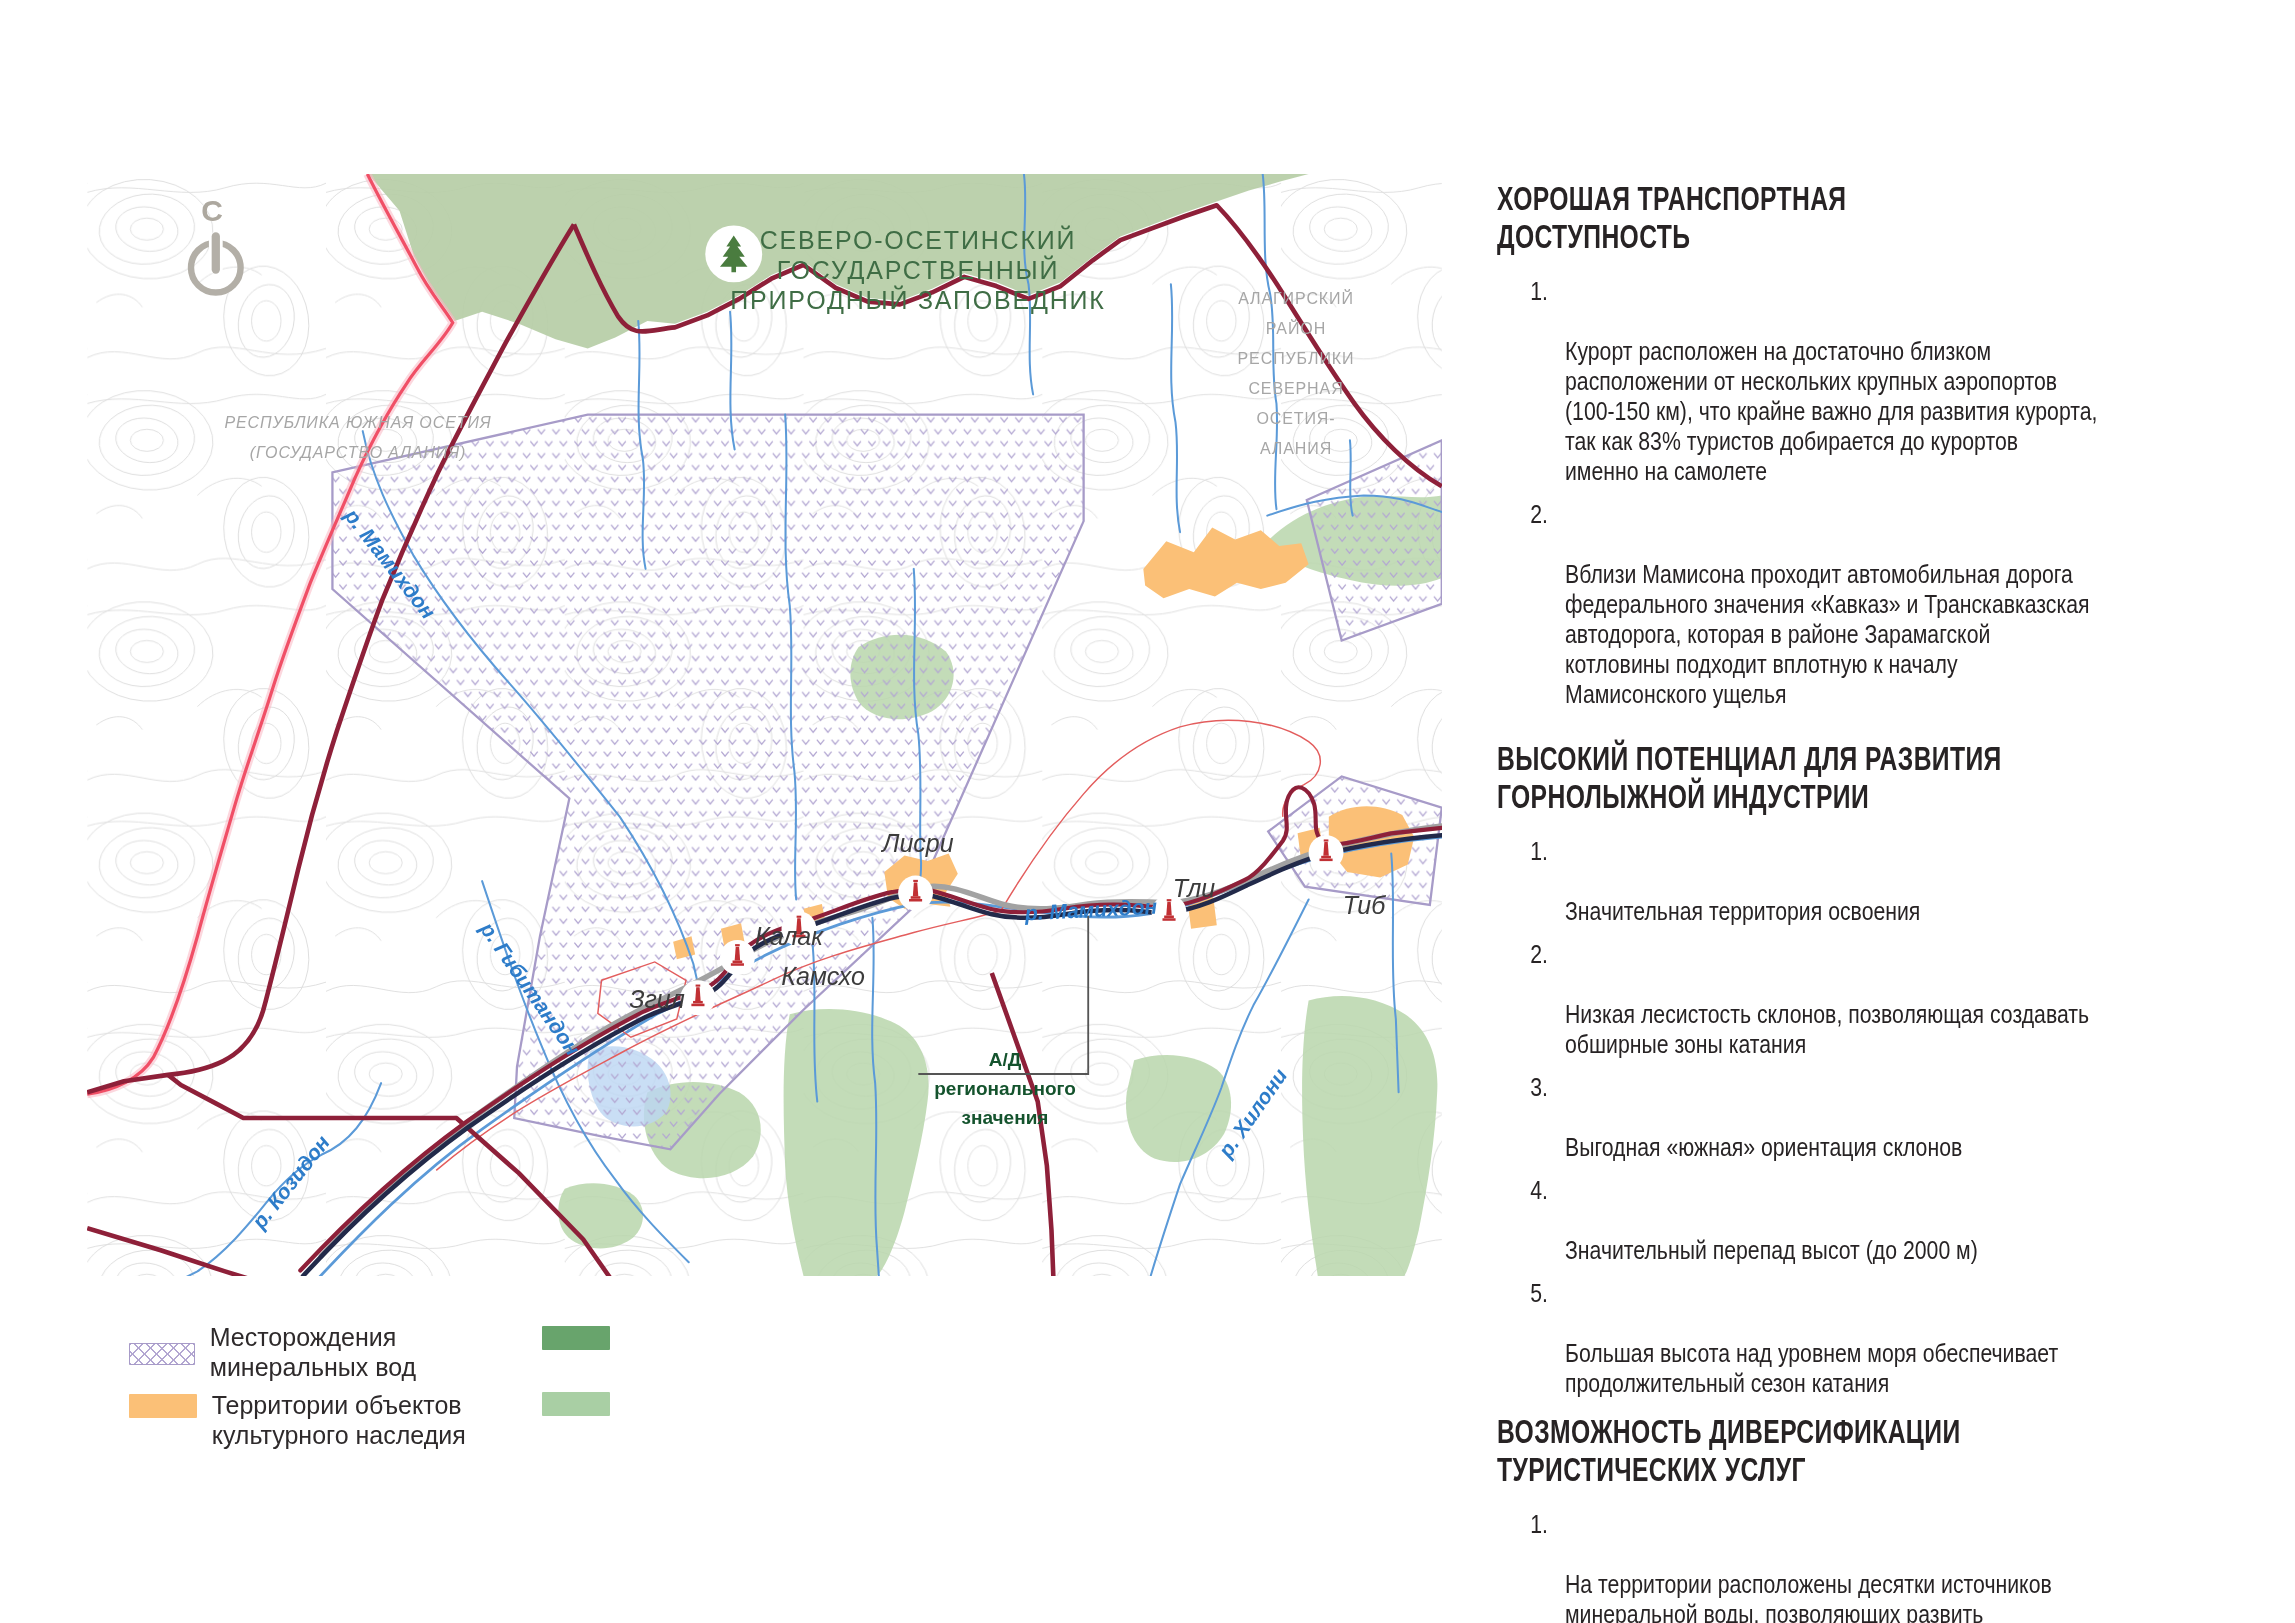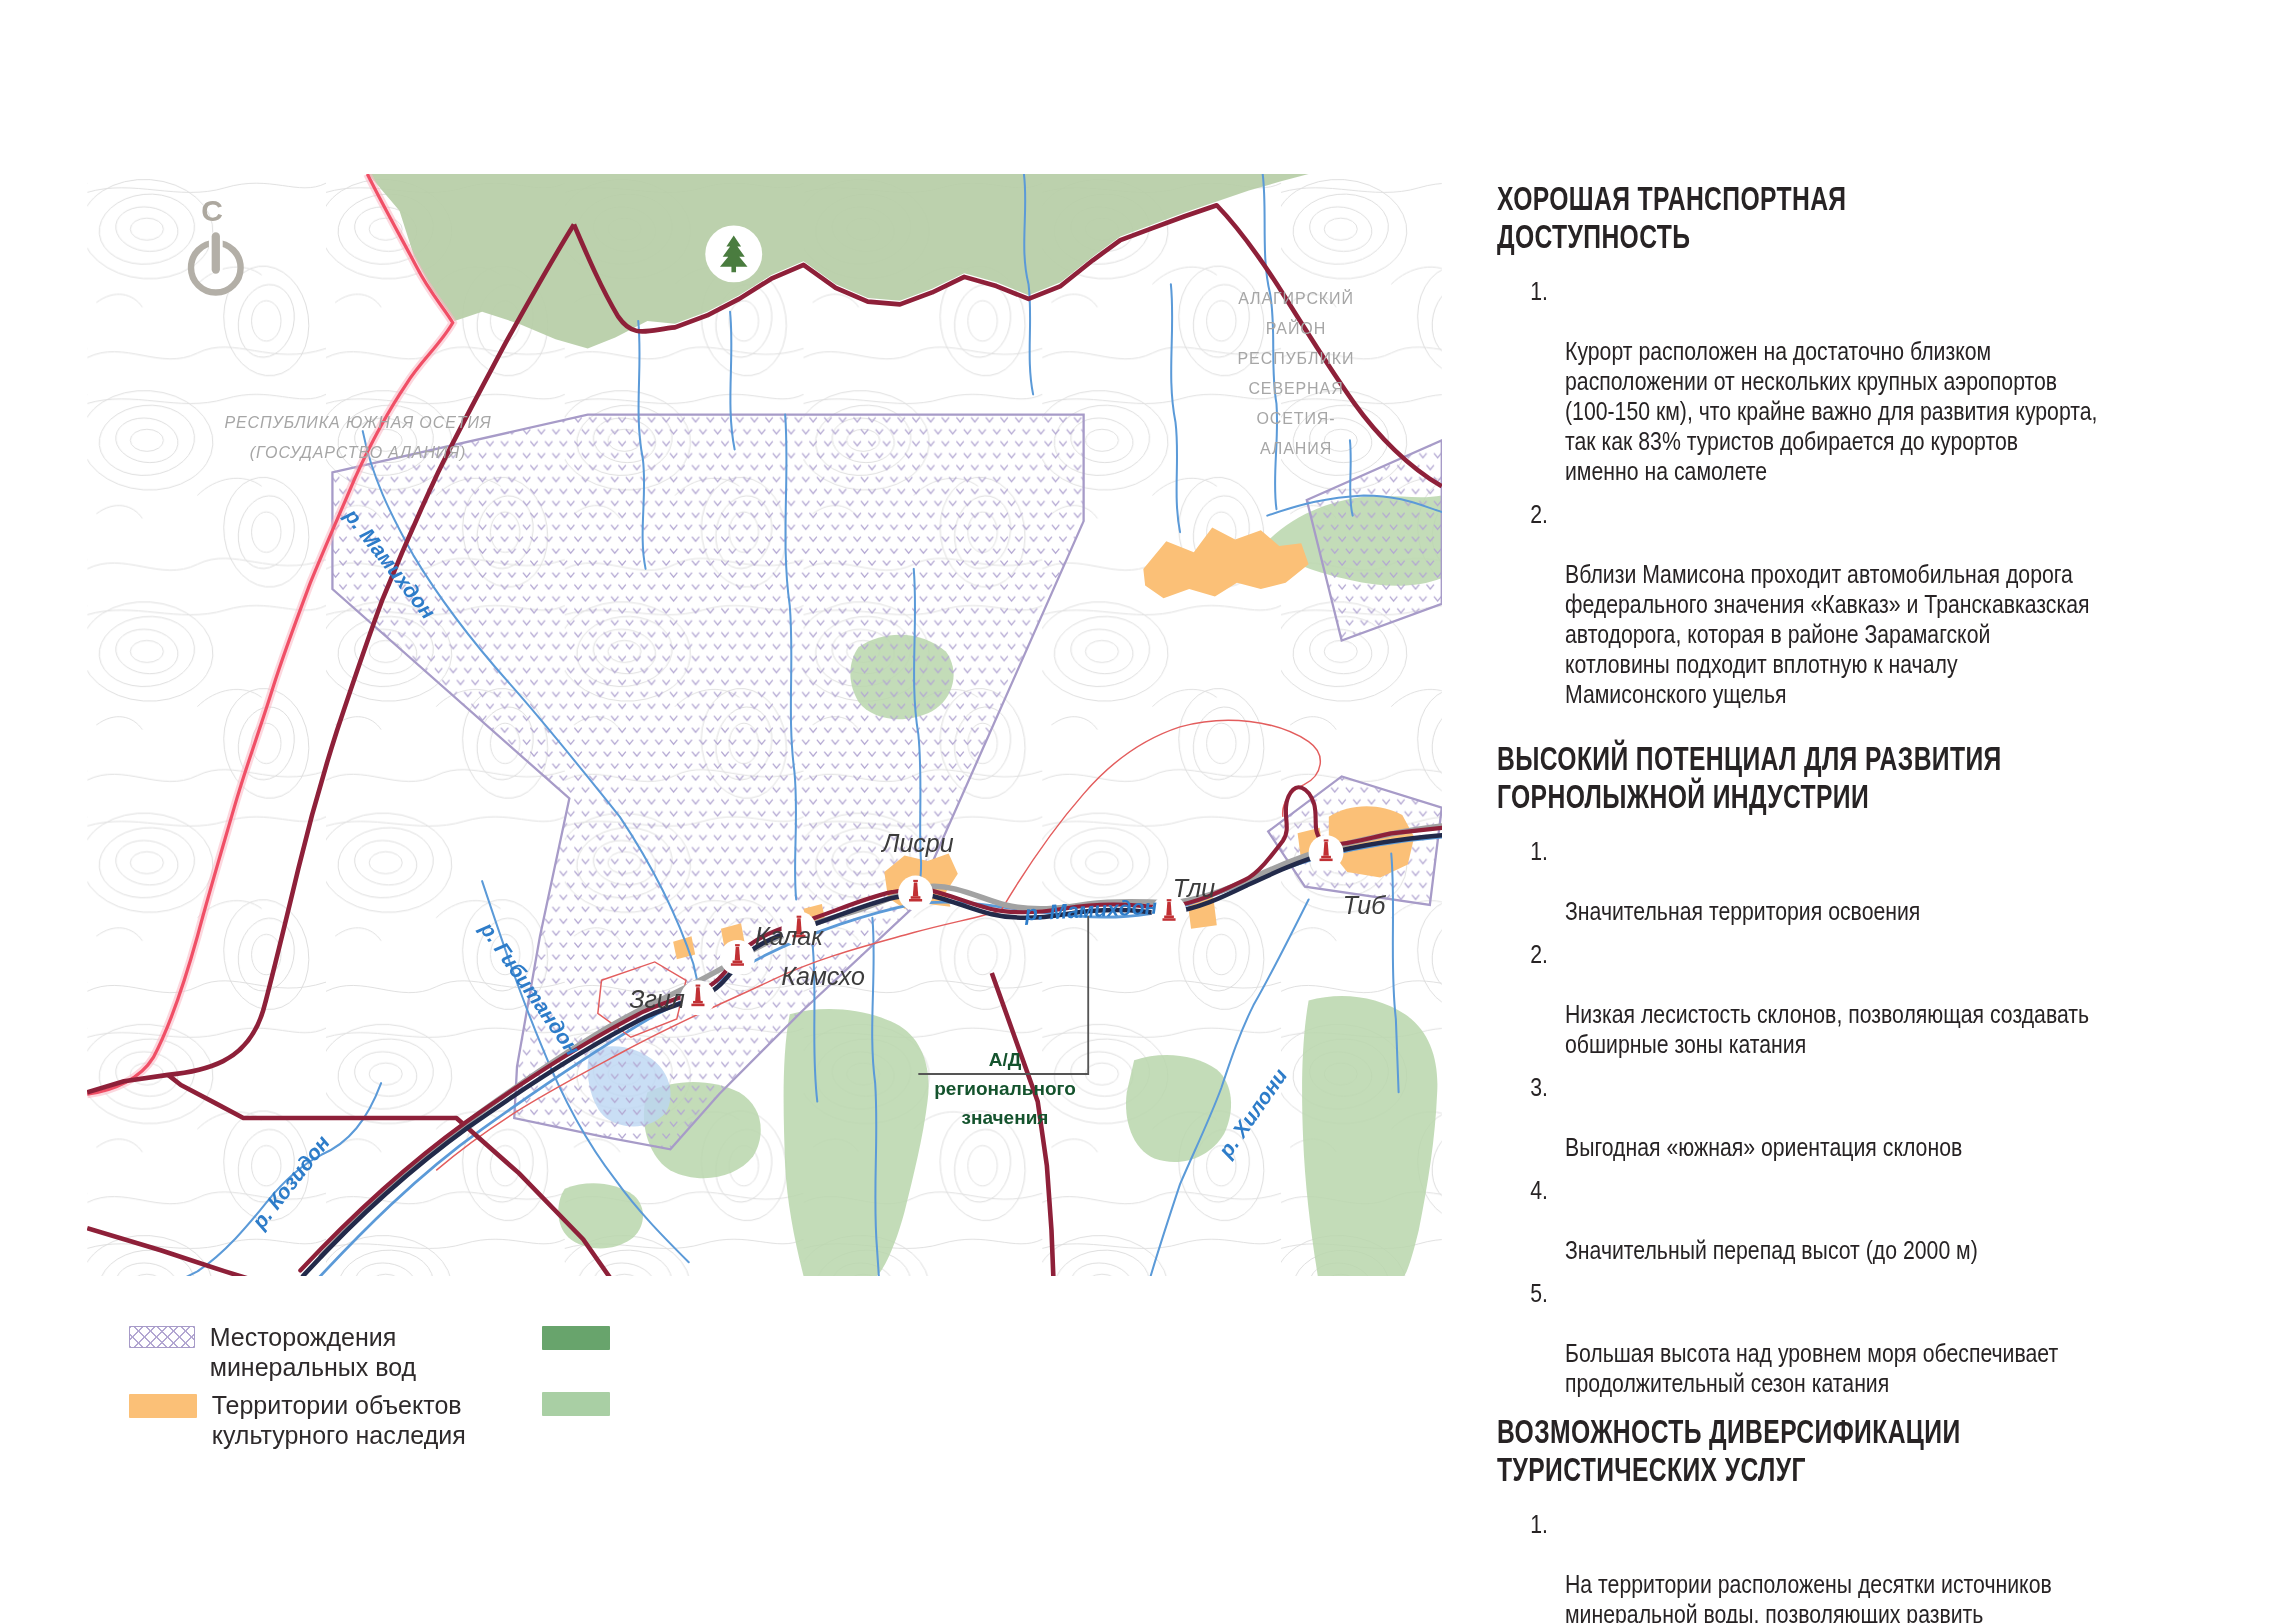--- a/index.html
+++ b/index.html
@@ -215,20 +215,23 @@
       </g>
 
       <g fill="none">
         <circle cx="140" cy="102" r="27" stroke="#b3afa7" stroke-width="7"></circle>
         <line x1="140" y1="64" x2="140" y2="108" stroke="#ffffff" stroke-width="15"></line>
         <line x1="140" y1="68" x2="140" y2="104" stroke="#b3afa7" stroke-width="9" stroke-linecap="round"></line>
       </g>
     </svg>
 
     <div class="maplabel lab-compass" style="left:125px;top:37px;">С</div>
+    <div class="maplabel lab-reserve" style="left:831px;top:96px;">СЕВЕРО-ОСЕТИНСКИЙ
+ГОСУДАРСТВЕННЫЙ
+ПРИРОДНЫЙ ЗАПОВЕДНИК</div>
     <div class="maplabel lab-gray" style="left:271px;top:264px;font-style:italic;">РЕСПУБЛИКА ЮЖНАЯ ОСЕТИЯ
 (ГОСУДАРСТВО АЛАНИЯ)</div>
     <div class="maplabel lab-gray" style="left:1209px;top:200px;">АЛАГИРСКИЙ РАЙОН
 РЕСПУБЛИКИ СЕВЕРНАЯ
 ОСЕТИЯ-АЛАНИЯ</div>
 
     <div class="maplabel lab-settl" style="left:570px;top:825px;">Згил</div>
     <div class="maplabel lab-settl" style="left:702px;top:754px;margin-top:8px;">Калак</div>
     <div class="maplabel lab-settl" style="left:736px;top:802px;">Камсхо</div>
     <div class="maplabel lab-settl" style="left:831px;top:669px;">Лисри</div>
@@ -240,21 +243,21 @@
     <div class="maplabel lab-river" style="left:204px;top:1008px;transform:translate(-50%,-50%) rotate(-52deg);">р. Козидон</div>
     <div class="maplabel lab-river" style="left:1166px;top:939px;transform:translate(-50%,-50%) rotate(-55deg);">р. Хилони</div>
     <div class="maplabel lab-river" style="left:1004px;top:736px;transform:translate(-50%,-50%) rotate(-3deg);">р. Мамихдон</div>
 
     <div class="maplabel lab-road" style="left:918px;top:871px;transform:translate(-50%,0);">А/Д
 регионального
 значения</div>
   </div>
 
   <div>
-    <div class="legend-row" style="left:129px;top:1322px;">
+    <div class="legend-row" style="left:129px;top:1322px;align-items:center;">
       <div class="swatch sw-mineral"></div>
       <div class="legend-label">Месторождения
 минеральных вод</div>
     </div>
     <div class="legend-row" style="left:129px;top:1390px;">
       <div class="swatch sw-heritage"></div>
       <div class="legend-label">Территории объектов
 культурного наследия</div>
     </div>
     <div class="legend-row" style="left:542px;top:1322px;">

